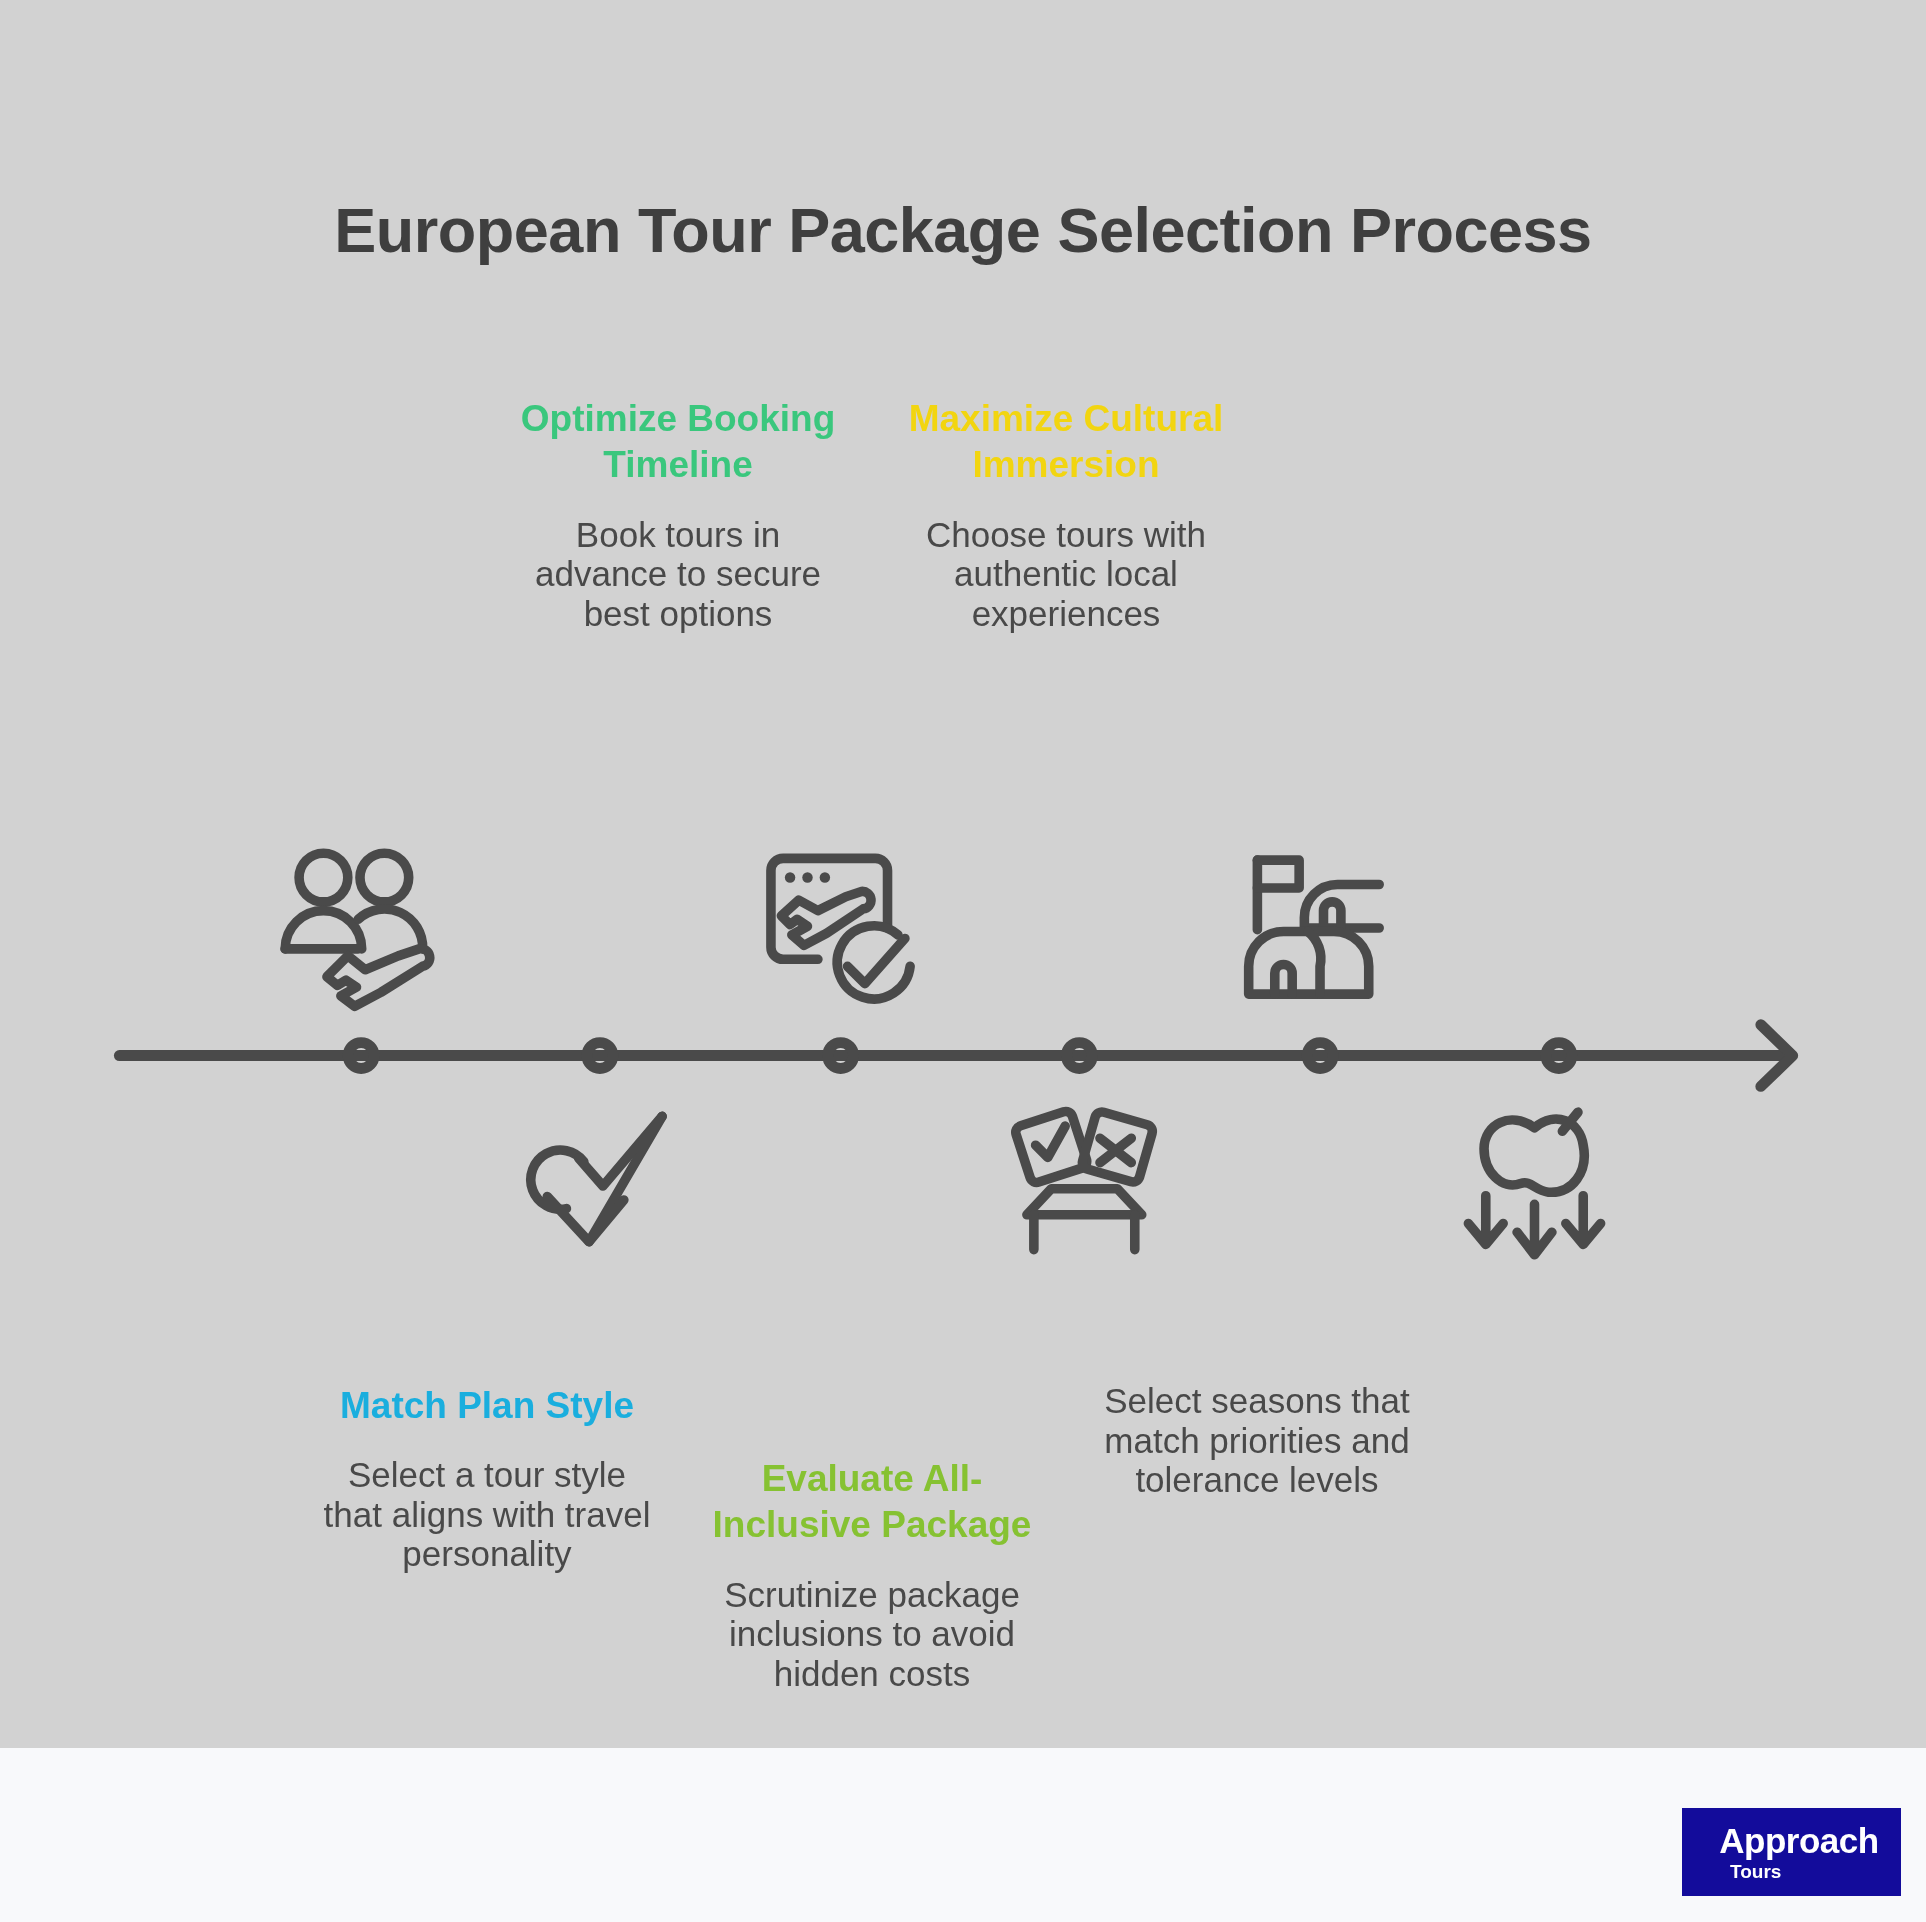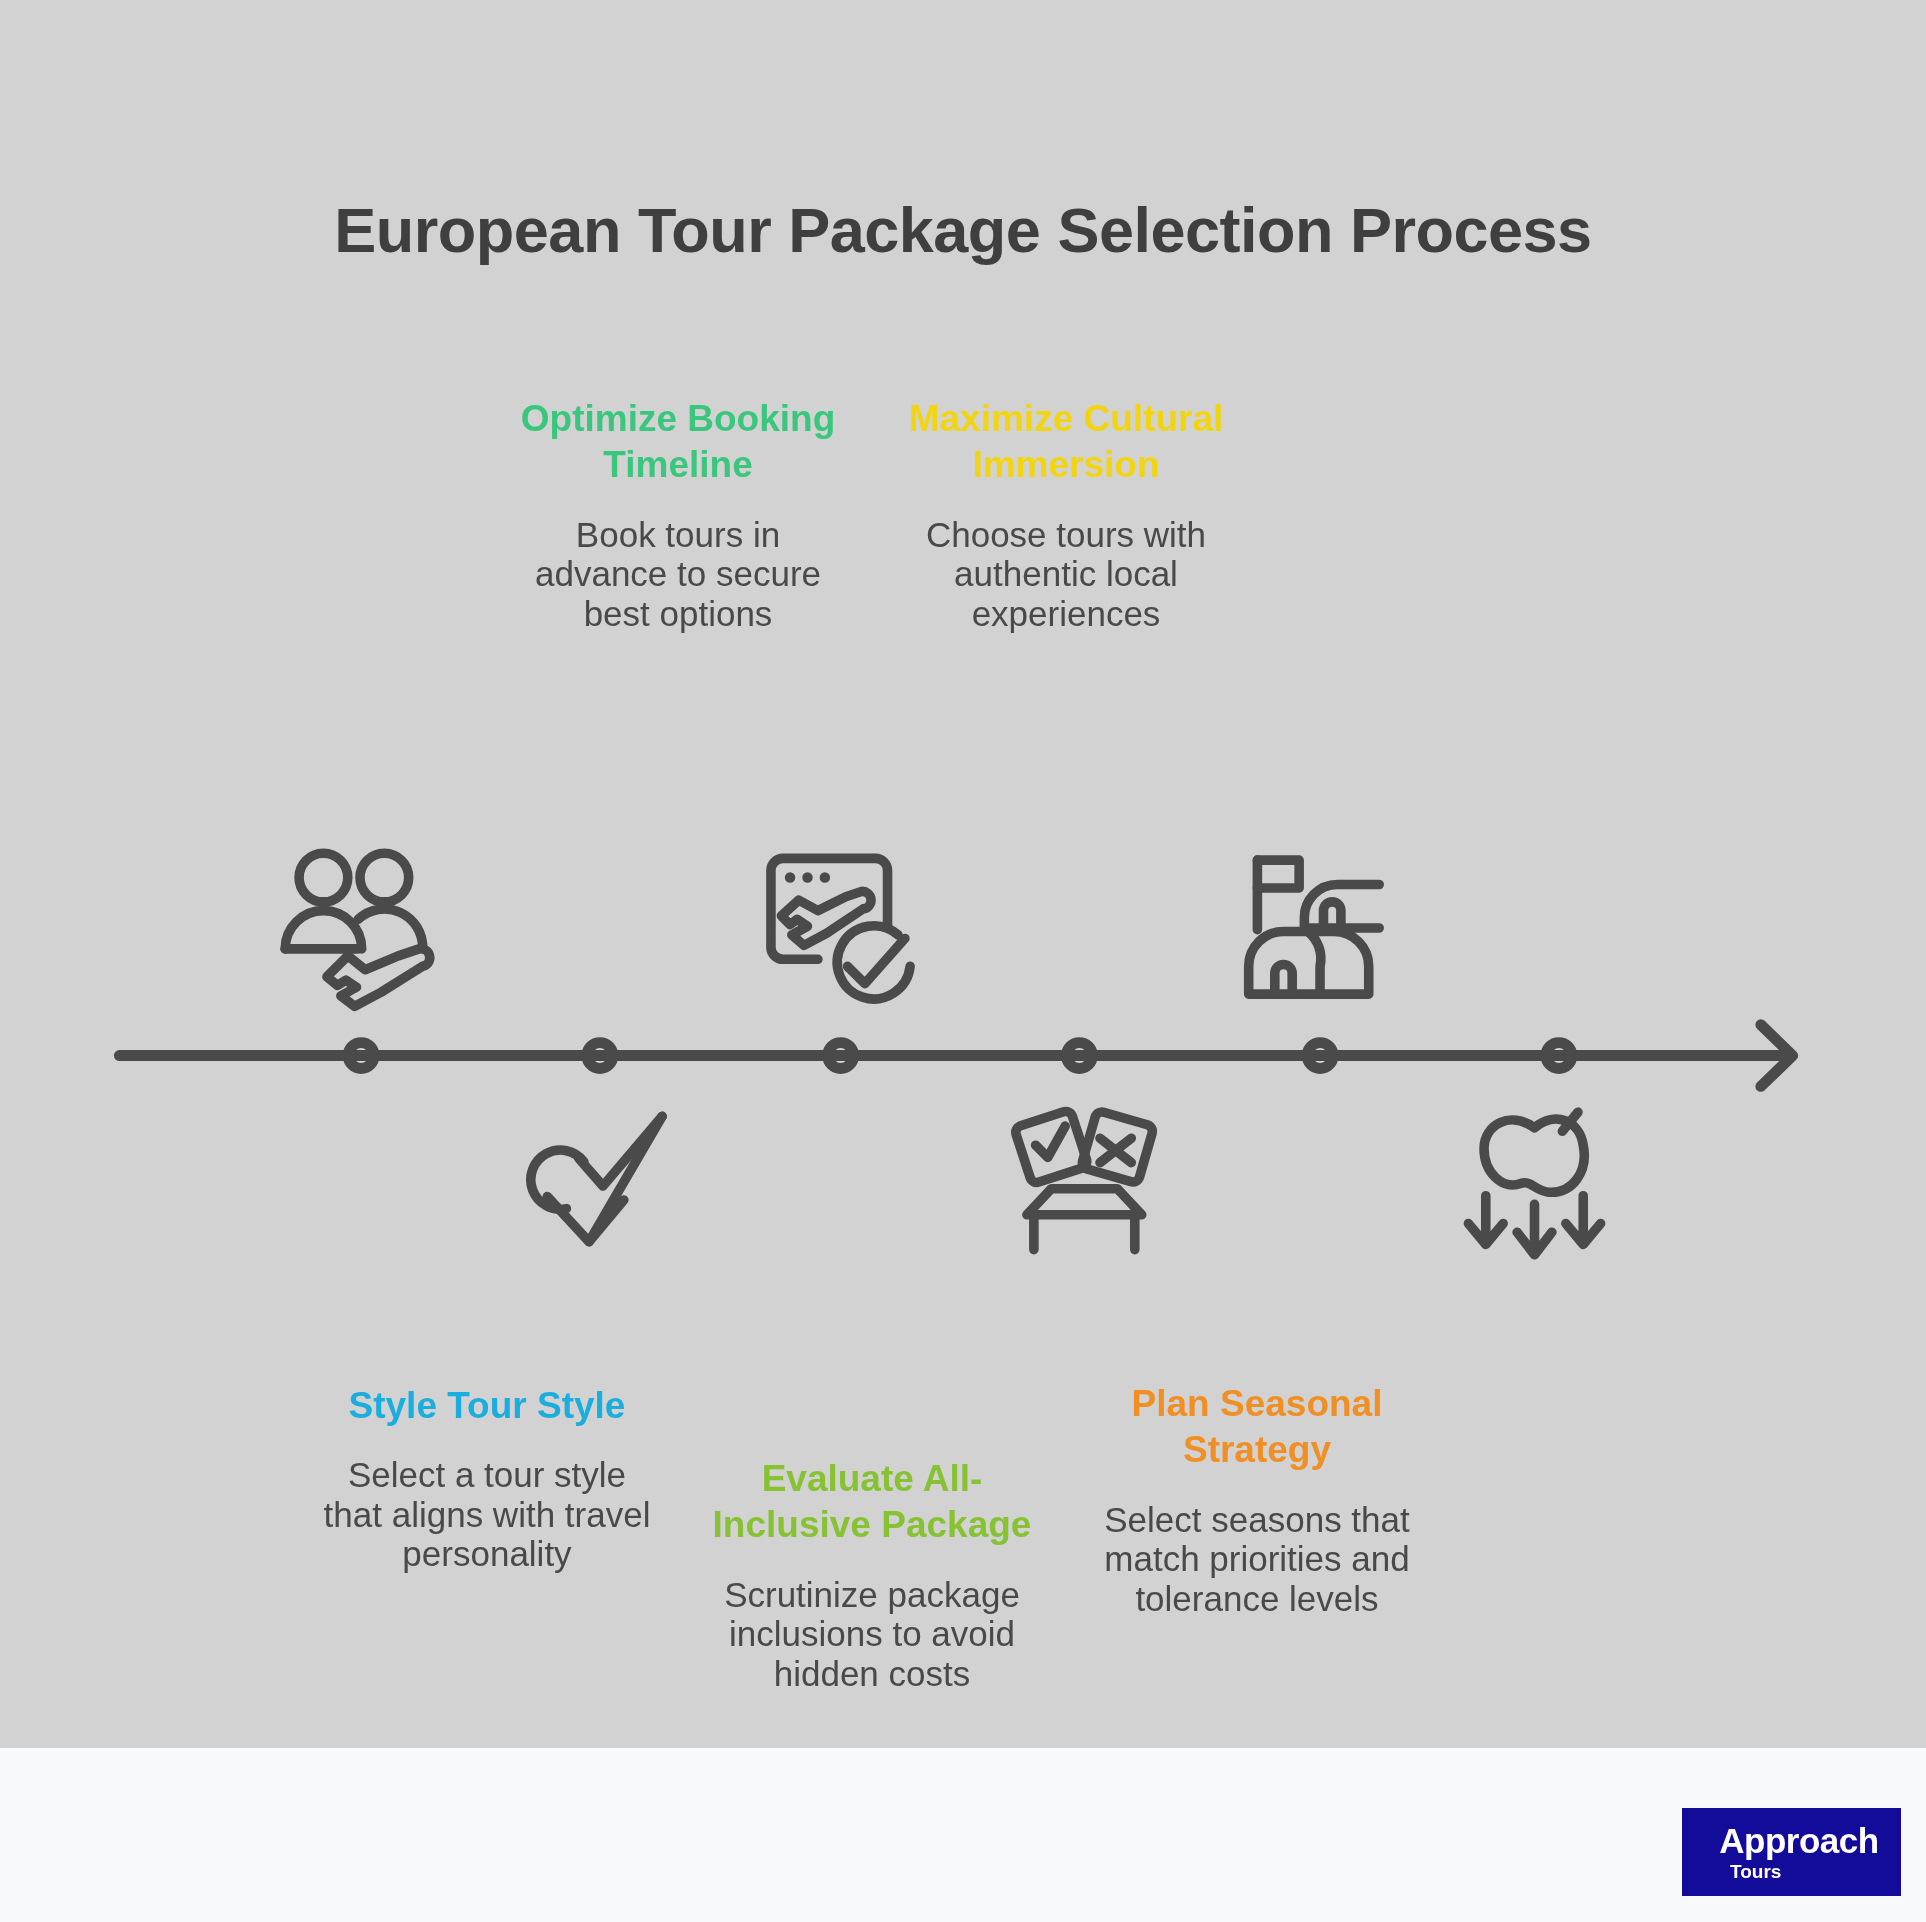--- a/index.html
+++ b/index.html
@@ -224,31 +224,30 @@
     <svg viewBox="0 0 100 100" fill="none" stroke="#4a4a4a" stroke-width="5.5" stroke-linecap="round" stroke-linejoin="round">
       <path d="M50 20 C62 10 76 16 78 30 C81 45 72 58 58 57 C50 56 48 50 42 52 C31 56 21 45 21 32 C21 18 36 10 50 20 Z"></path>
       <path d="M66 22 L75 11"></path>
       <path d="M22 59 L22 86 M12 75 L22 87 L32 75"></path>
       <path d="M50 64 L50 92 M40 80 L50 93 L60 80"></path>
       <path d="M78 59 L78 86 M68 75 L78 87 L88 75"></path>
     </svg>
   </div>
 
   <div class="bot-col b0">
-    <div class="step-head" style="color:#1aaede">Style Tour Style</div>
+    <div class="step-head" style="color:#1aaede">Match Plan Style</div>
     <div class="step-desc">Select a tour style that aligns with travel personality</div>
   </div>
 
   <div class="bot-col b1">
     <div class="step-head" style="color:#86c232">Evaluate All-Inclusive Package</div>
     <div class="step-desc">Scrutinize package inclusions to avoid hidden costs</div>
   </div>
 
   <div class="bot-col b2">
-    <div class="step-head" style="color:#ef8f24">Plan Seasonal Strategy</div>
     <div class="step-desc">Select seasons that match priorities and tolerance levels</div>
   </div>
 
   <div class="logo">
     <div class="logo-main">Approach</div>
     <div class="logo-sub">Tours</div>
   </div>
 
 </div>
 

